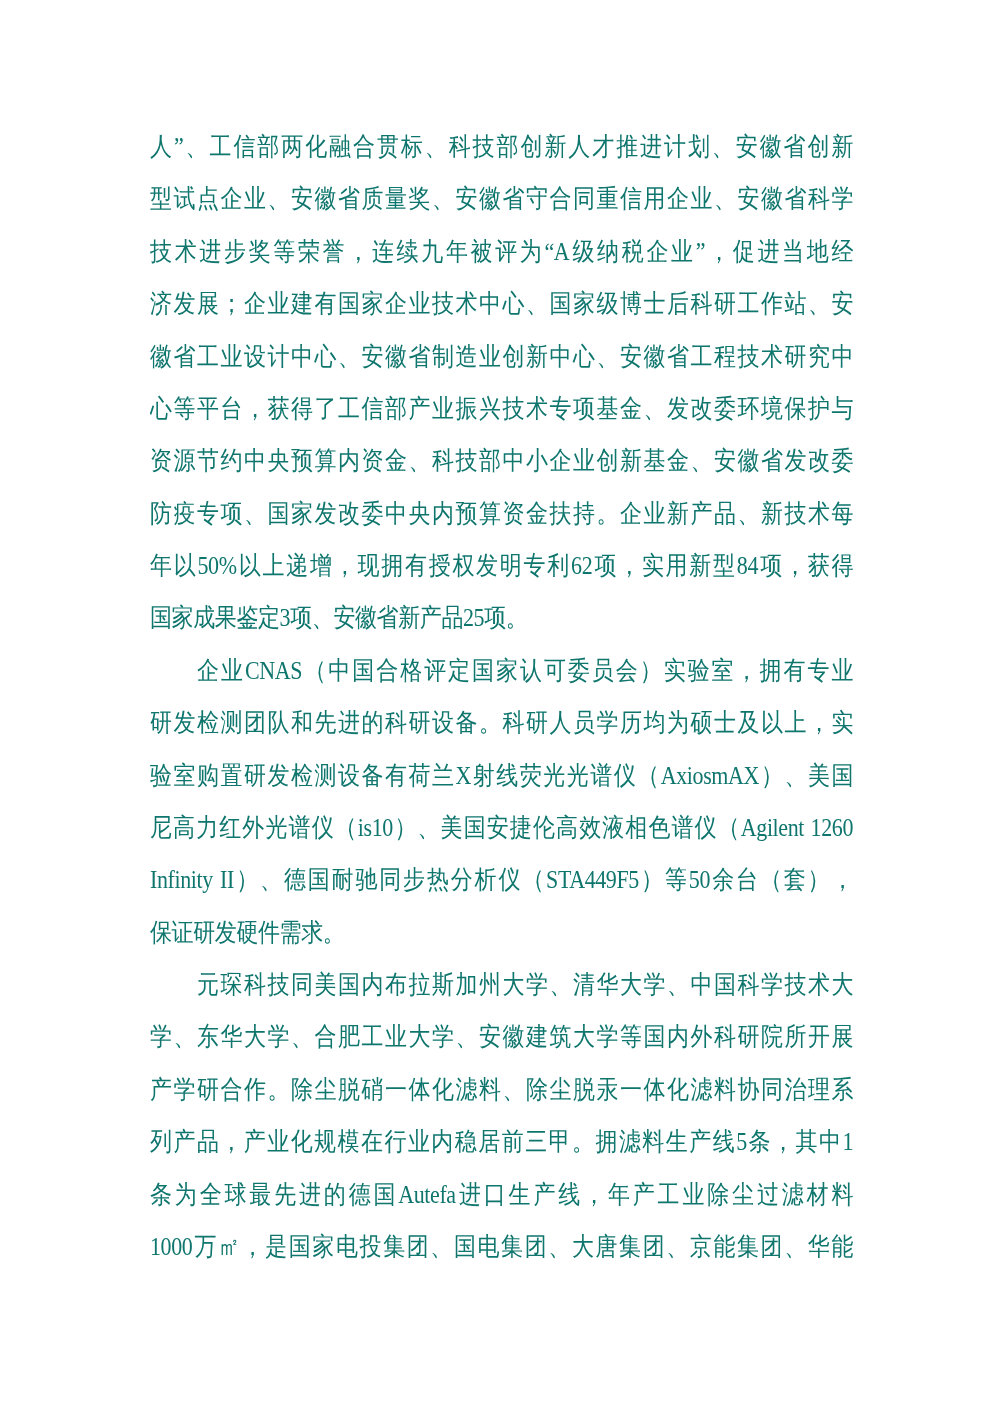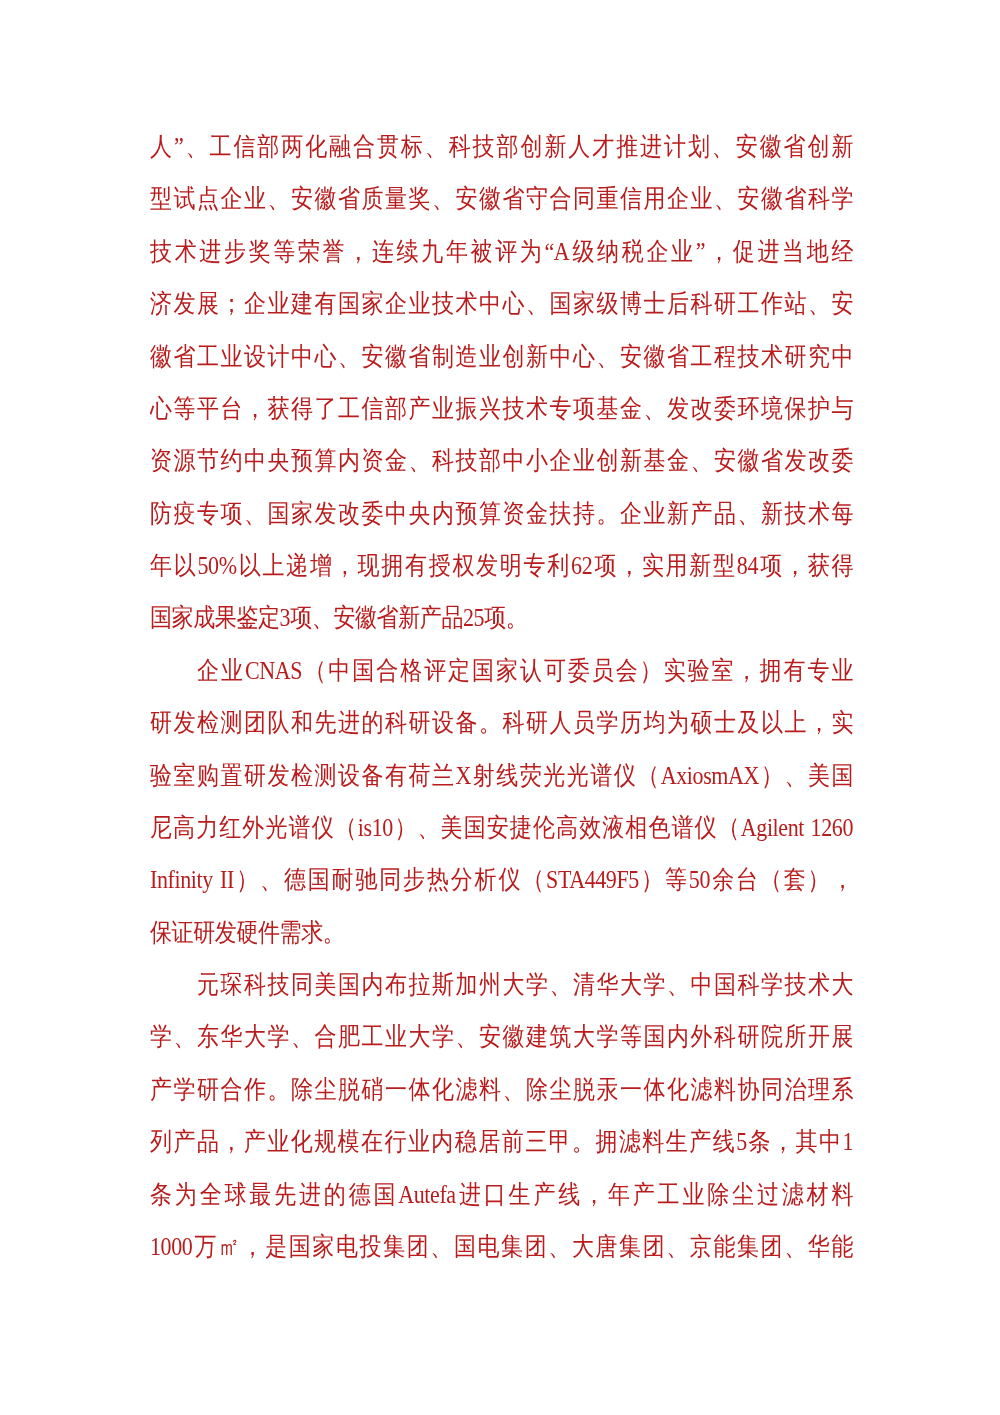--- a/index.html
+++ b/index.html
@@ -13,21 +13,21 @@
     height: 1415px;
     background: #ffffff;
     overflow: hidden;
     font-family: "Liberation Serif", "DejaVu Serif", serif;
   }
   .text-block {
     position: absolute;
     left: 150px;
     top: 121px;
     width: 703px;
-    color: #b91c1c;
+    color: #0f766e;
     font-size: 22px;
     letter-spacing: -0.4px;
   }
   .paragraph {
     margin: 0;
     padding: 0;
   }
   .line {
     height: 52.38px;
     line-height: 52.38px;

